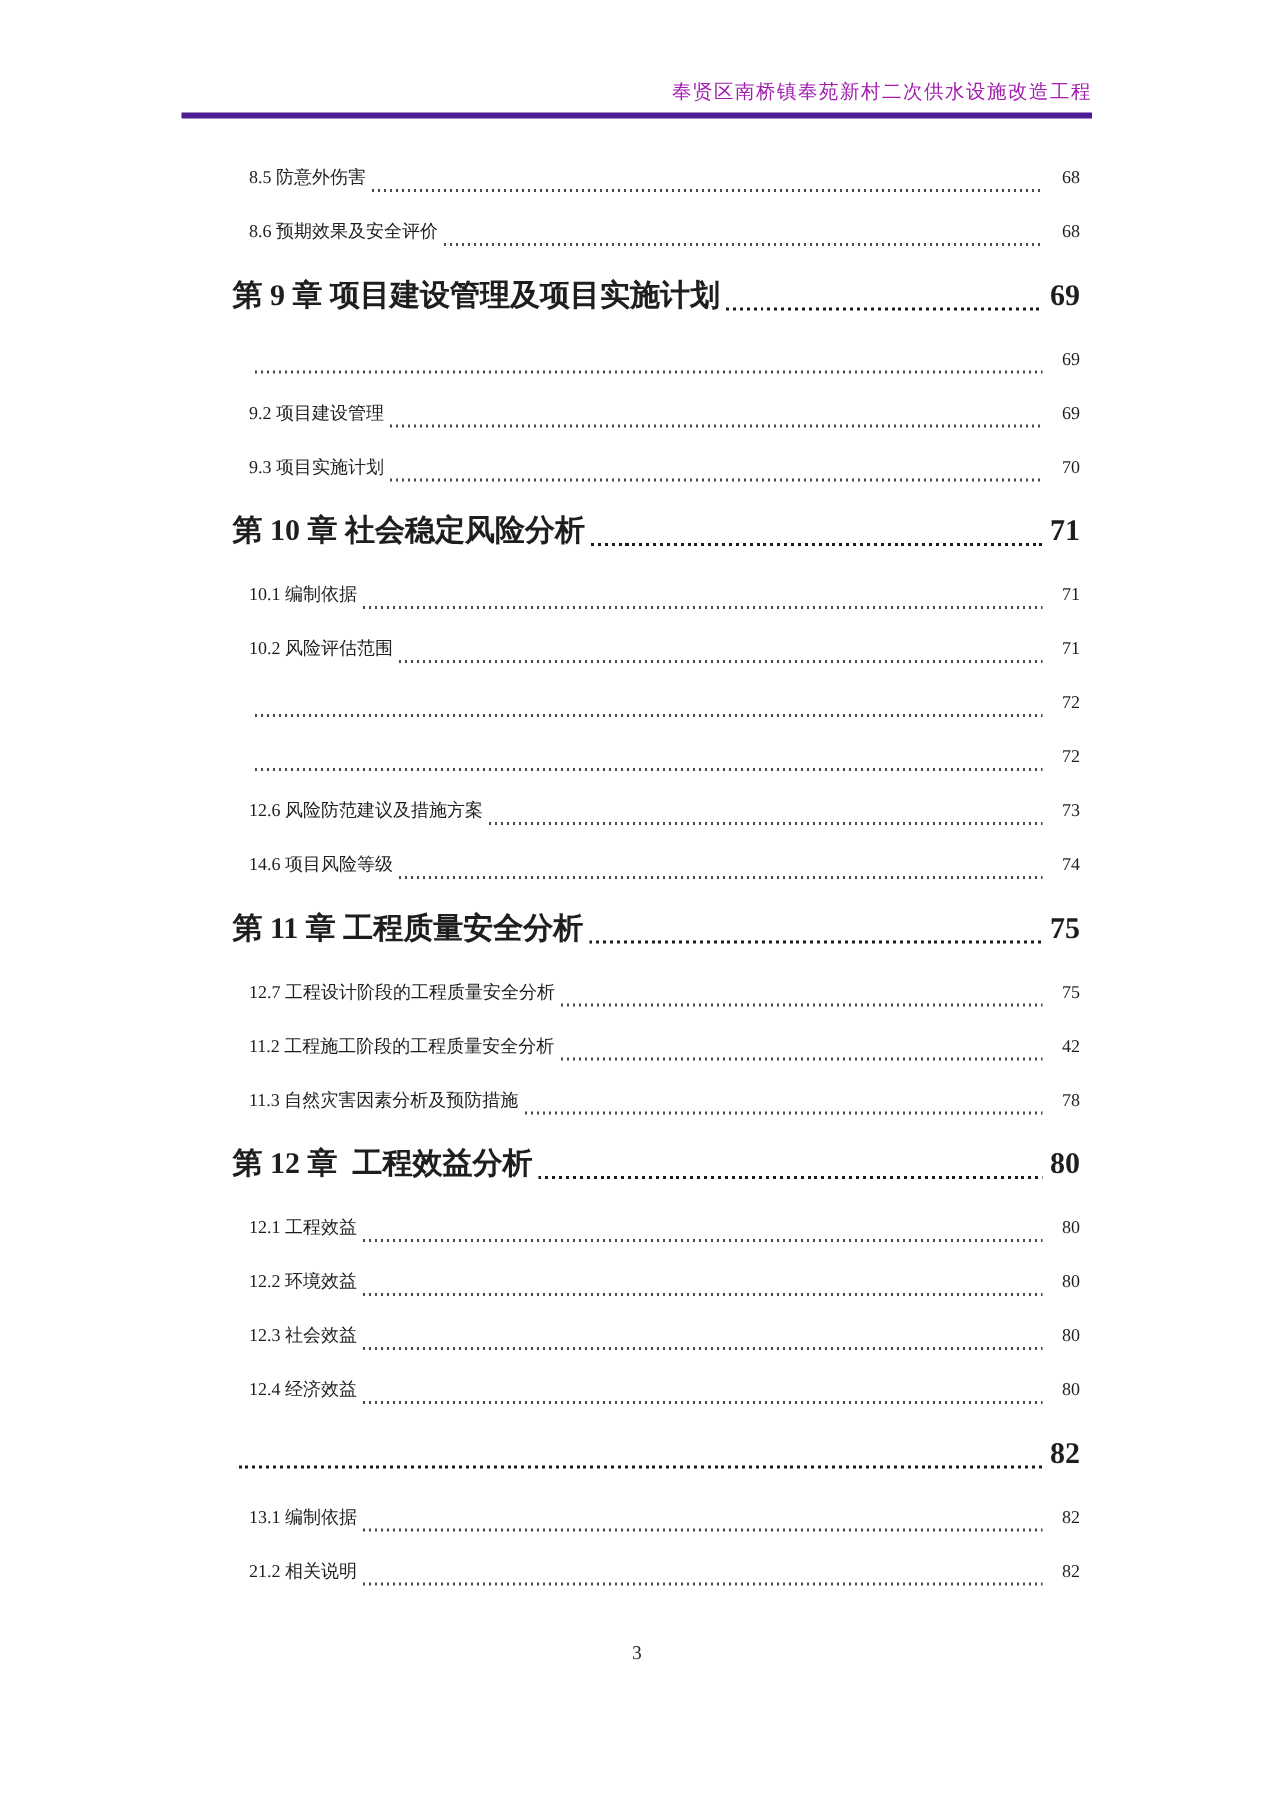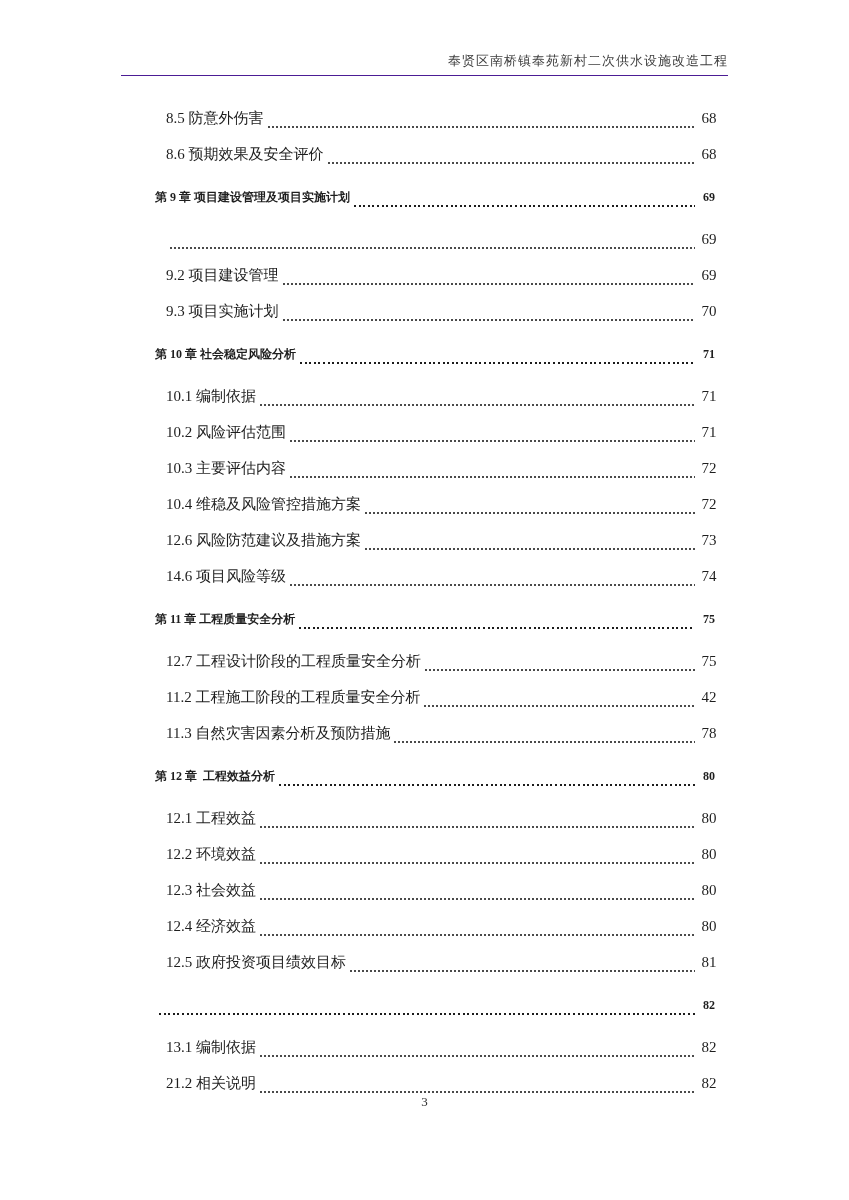--- a/index.html
+++ b/index.html
@@ -17,44 +17,44 @@
     background: #ffffff;
   }
   .running-header {
     position: absolute;
     left: 121px;
     right: 121px;
     top: 52px;
     text-align: right;
     font-size: 13px;
     letter-spacing: 1px;
-    color: #404040;
+    color: #a21caf;
     padding-bottom: 5px;
-    border-bottom: 1px solid #4c1d95;
+    border-bottom: 4px solid #4c1d95;
   }
   .toc-list {
     position: absolute;
     left: 121px;
     right: 121px;
     top: 100px;
   }
   .toc-row {
     display: flex;
     align-items: baseline;
     height: 36px;
     line-height: 36px;
     padding-right: 8px;
   }
   .toc-row.sub {
     padding-left: 45px;
-    font-size: 15px;
+    font-size: 12px;
   }
   .toc-row.chapter {
     padding-left: 34px;
-    font-size: 12px;
+    font-size: 20px;
     font-weight: bold;
     margin-top: 7px;
     margin-bottom: 6px;
   }
   .toc-text {
     white-space: pre;
     flex: 0 0 auto;
   }
   .leader {
     flex: 1 1 auto;
@@ -65,21 +65,21 @@
     background-repeat: repeat-x;
     background-position: left bottom;
   }
   .toc-row.chapter .leader {
     background-image: repeating-linear-gradient(to right, #1c1c1c 0 2px, transparent 2px 4.6px);
     height: 2.4px;
   }
   .toc-page {
     flex: 0 0 auto;
     min-width: 22px;
-    text-align: center;
+    text-align: right;
   }
   .page-footer {
     position: absolute;
     left: 0;
     right: 0;
     top: 1094px;
     text-align: center;
     font-size: 13px;
     color: #2b2b2b;
   }
@@ -132,26 +132,24 @@
         <span class="toc-text">10.1 编制依据</span>
         <span class="leader"></span>
         <span class="toc-page">71</span>
       </div>
       <div class="toc-row sub">
         <span class="toc-text">10.2 风险评估范围</span>
         <span class="leader"></span>
         <span class="toc-page">71</span>
       </div>
       <div class="toc-row sub">
-        <span class="toc-text">10.3 主要评估内容</span>
         <span class="leader"></span>
         <span class="toc-page">72</span>
       </div>
       <div class="toc-row sub">
-        <span class="toc-text">10.4 维稳及风险管控措施方案</span>
         <span class="leader"></span>
         <span class="toc-page">72</span>
       </div>
       <div class="toc-row sub">
         <span class="toc-text">12.6 风险防范建议及措施方案</span>
         <span class="leader"></span>
         <span class="toc-page">73</span>
       </div>
       <div class="toc-row sub">
         <span class="toc-text">14.6 项目风险等级</span>
@@ -195,25 +193,20 @@
       </div>
       <div class="toc-row sub">
         <span class="toc-text">12.3 社会效益</span>
         <span class="leader"></span>
         <span class="toc-page">80</span>
       </div>
       <div class="toc-row sub">
         <span class="toc-text">12.4 经济效益</span>
         <span class="leader"></span>
         <span class="toc-page">80</span>
-      </div>
-      <div class="toc-row sub">
-        <span class="toc-text">12.5 政府投资项目绩效目标</span>
-        <span class="leader"></span>
-        <span class="toc-page">81</span>
       </div>
       <div class="toc-row chapter">
         <span class="leader"></span>
         <span class="toc-page">82</span>
       </div>
       <div class="toc-row sub">
         <span class="toc-text">13.1 编制依据</span>
         <span class="leader"></span>
         <span class="toc-page">82</span>
       </div>

